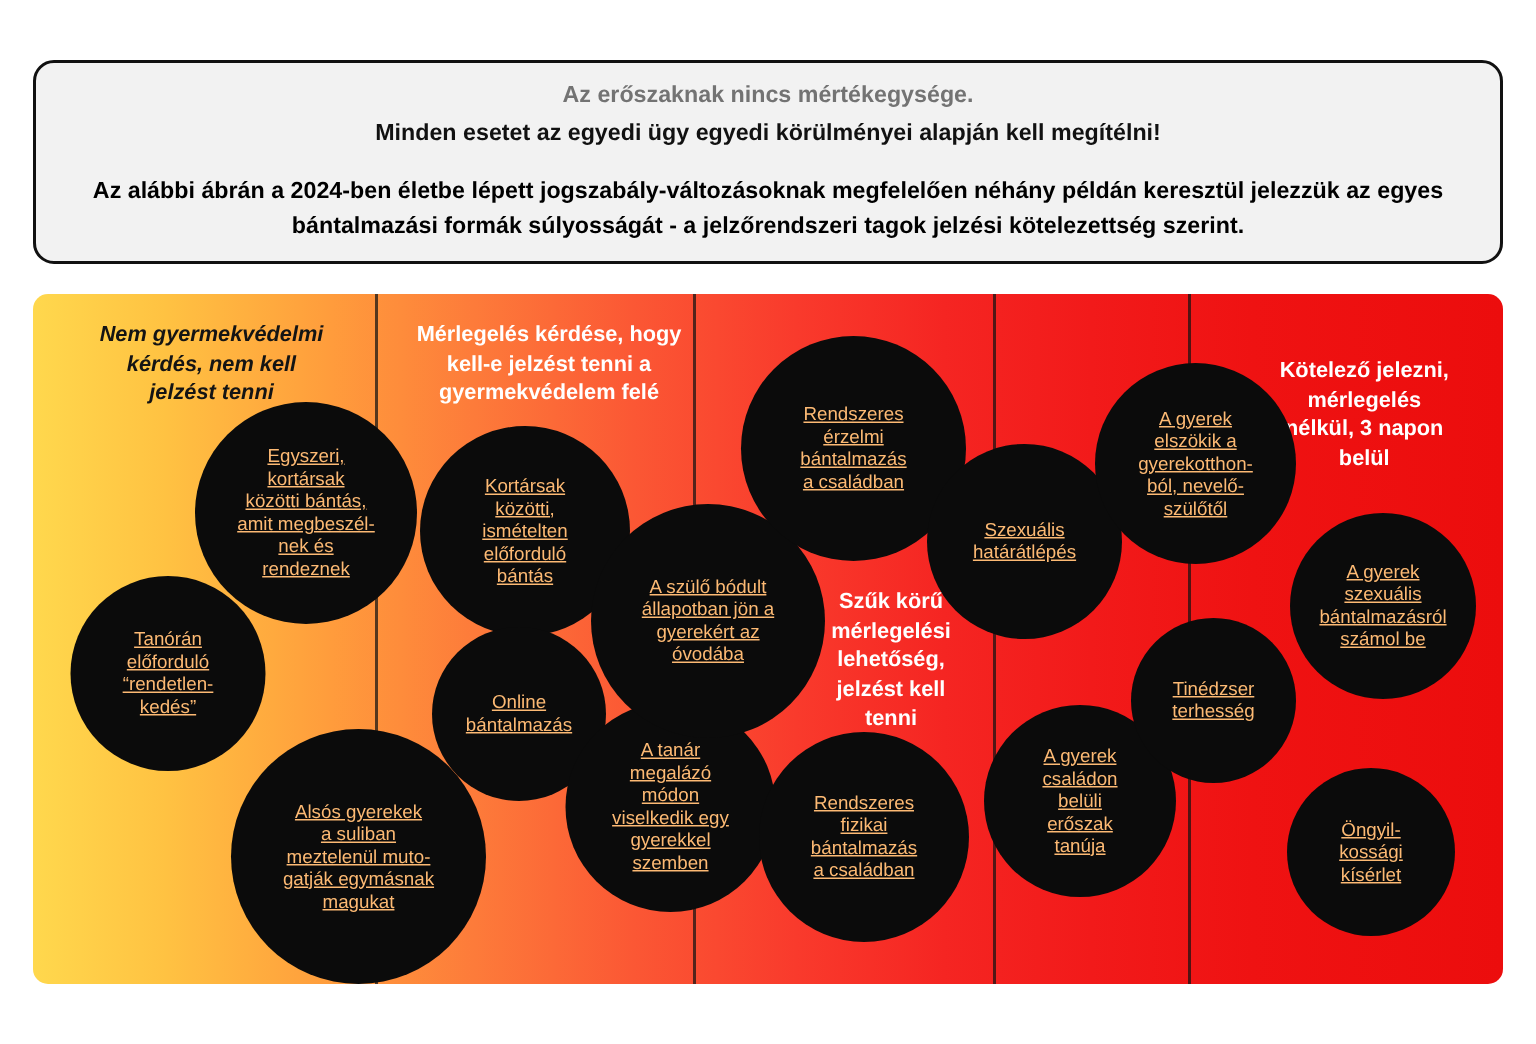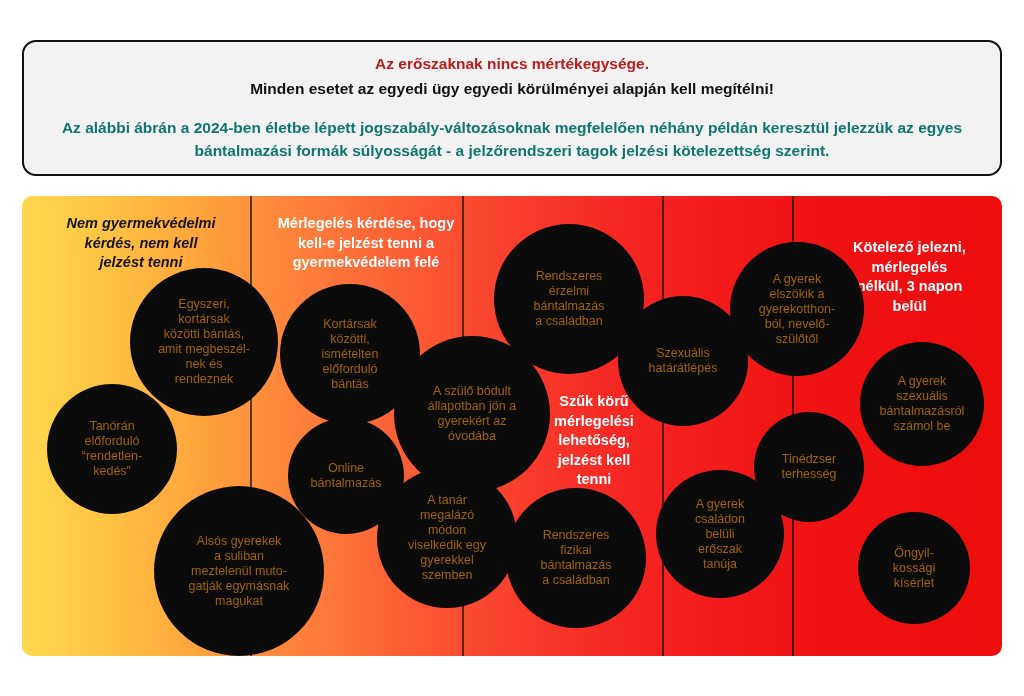--- a/index.html
+++ b/index.html
@@ -26,35 +26,35 @@
     background: #f2f2f2;
     border: 2px solid #111111;
     border-radius: 14px;
     display: flex;
     flex-direction: column;
     align-items: center;
     justify-content: center;
     padding: 6px 28px;
   }
   #header-line1 {
-    color: #b91c1c;
+    color: #737373;
     font-weight: bold;
     font-size: 15.5px;
     text-align: center;
     line-height: 1.35;
   }
   #header-line2 {
     color: #111111;
     font-weight: bold;
     font-size: 15.5px;
     line-height: 1.35;
     margin-top: 4px;
   }
   #header-para {
-    color: #0f766e;
+    color: #000000;
     font-weight: bold;
     font-size: 15.5px;
     text-align: center;
     line-height: 1.45;
     margin-top: 18px;
     max-width: 930px;
   }
 
   
   #chart-panel {
@@ -94,28 +94,29 @@
     text-align: center;
   }
   .zone-dark { color: #141414; }
   .zone-light { color: #ffffff; }
 
   
   .bubble {
     position: absolute;
     border-radius: 50%;
     background: #0b0b0b;
-    color: #a16207;
+    color: #fdba74;
     display: flex;
     align-items: center;
     justify-content: center;
     text-align: center;
     box-sizing: border-box;
     line-height: 1.2;
     padding: 6px;
+    text-decoration: underline;
   }
   .bubble span {
     display: block;
     width: 100%;
     white-space: pre-line;
   }
 </style>
 </head>
 <body>
 

